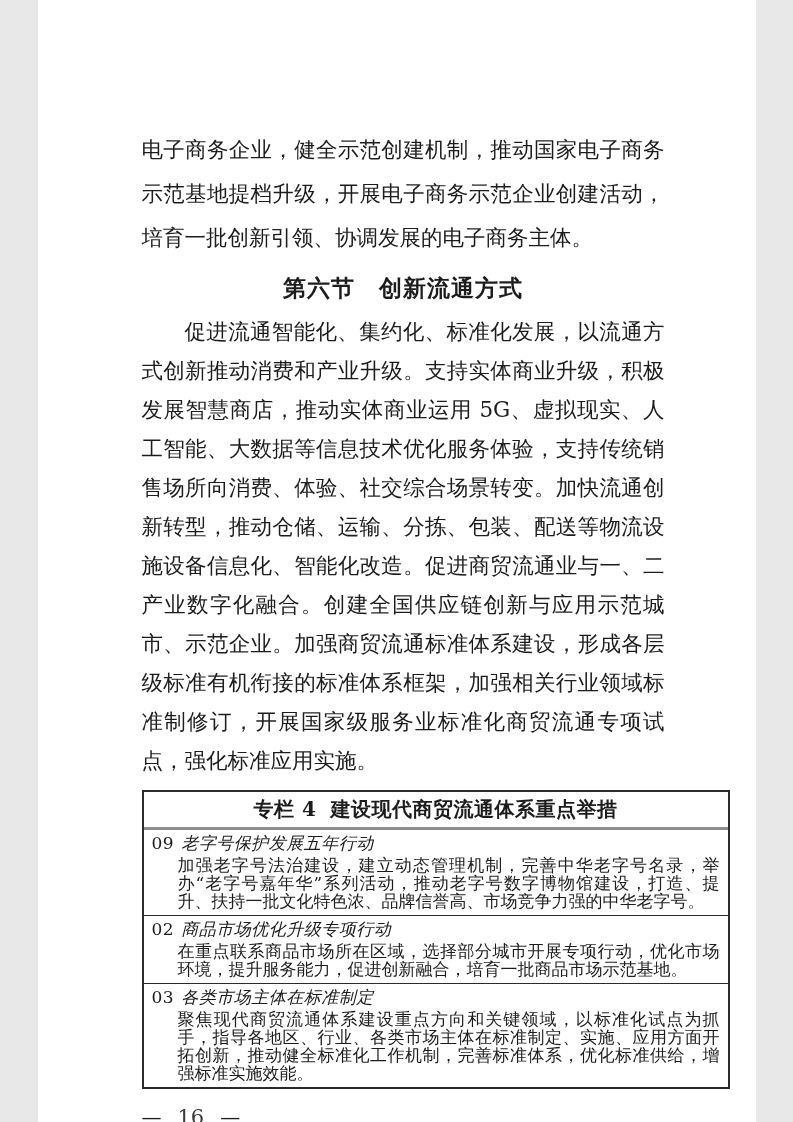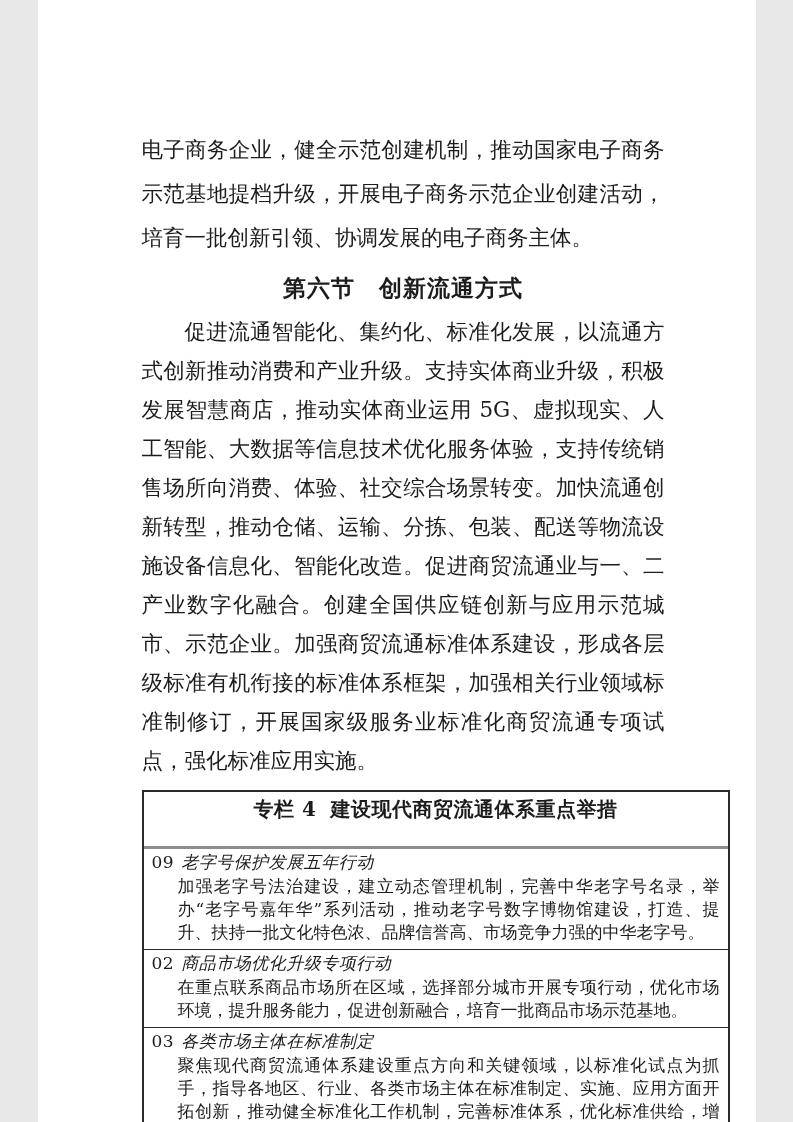--- a/index.html
+++ b/index.html
@@ -50,21 +50,21 @@
     box-sizing: border-box;
     border: 2px solid #2b2b2b;
     margin-top: 10px;
     background: #ffffff;
   }
   .box-header {
     text-align: center;
     font-weight: bold;
     font-size: 20px;
     line-height: 24px;
-    padding: 5px 0 25px 0;
+    padding: 5px 0 6px 0;
     border-bottom: 3px solid #8c8c8c;
     letter-spacing: 0.5px;
   }
   .box-header .box-label {
     margin-right: 14px;
   }
   .box-section {
     padding: 3px 8px 5px 8px;
     border-bottom: 1px solid #2b2b2b;
   }
@@ -77,21 +77,21 @@
     font-style: italic;
     letter-spacing: 0.5px;
   }
   .item-head .item-number {
     font-style: normal;
     margin-right: 7px;
   }
   .item-body {
     margin: 2px 0 0 26px;
     font-size: 17px;
-    line-height: 23px;
+    line-height: 18px;
     text-align: justify;
     text-justify: inter-ideograph;
   }
   .page-footer {
     margin-top: 16px;
     font-size: 20px;
     color: #2b2b2b;
     display: flex;
     align-items: center;
   }

